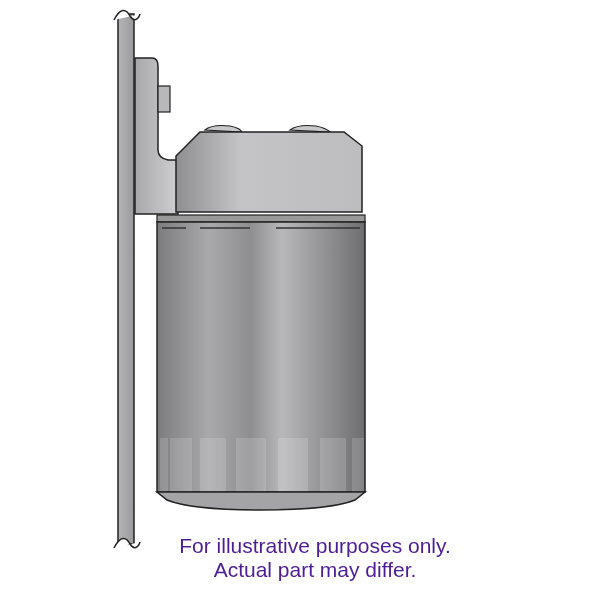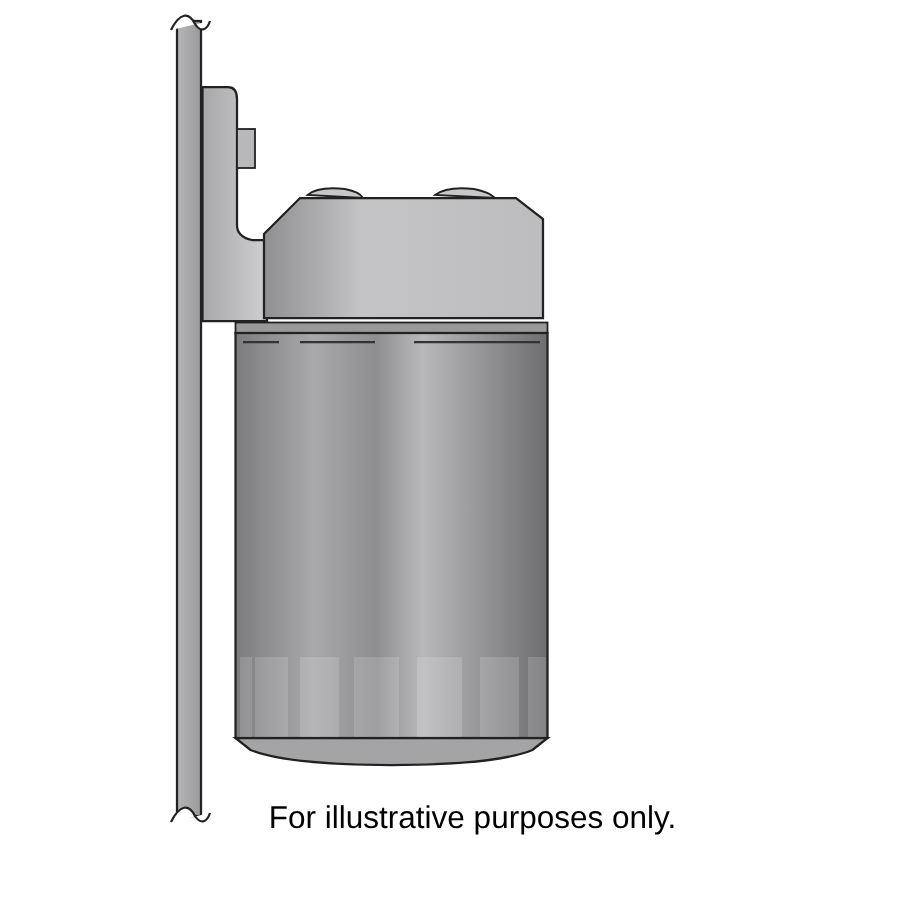--- a/index.html
+++ b/index.html
@@ -1,18 +1,18 @@
 <!DOCTYPE html>
 <html><head>
 <meta charset="utf-8">
 <style>
   html,body{margin:0;padding:0;background:#fff;}
   body{width:600px;height:600px;position:relative;overflow:hidden;font-family:"Liberation Sans",sans-serif;}
   svg{position:absolute;left:0;top:0;}
-  .caption{position:absolute;left:130px;top:534px;width:370px;text-align:center;font-size:21px;line-height:24px;color:#000000;}
+  .caption{position:absolute;left:130px;top:534px;width:370px;text-align:center;font-size:21px;line-height:24px;color:#4c1d95;}
 </style>
 </head>
 <body>
 
 <svg width="600" height="600" viewBox="0 0 600 600">
   <defs>
     <linearGradient id="wall" x1="0" x2="1">
         <stop offset="0" stop-color="#b5b5b7"></stop>
         <stop offset="1" stop-color="#9a9a9c"></stop>
       </linearGradient>
@@ -64,13 +64,14 @@
       <rect x="278" y="438" width="30" height="54"></rect>
         <rect x="320" y="438" width="26" height="54"></rect>
       <rect x="352" y="438" width="12" height="54"></rect>
     </g>
     <path d="M157 492 L365 492 L355 500 Q330 510,261 510 Q192 510,167 500 Z" fill="#a4a4a6" stroke="#222" stroke-width="1.5"></path>
   </g>
 </svg>
 
 <div class="caption">
   <div>For illustrative purposes only.</div>
+  <div>Actual part may differ.</div>
 </div>
 
 </body></html>

